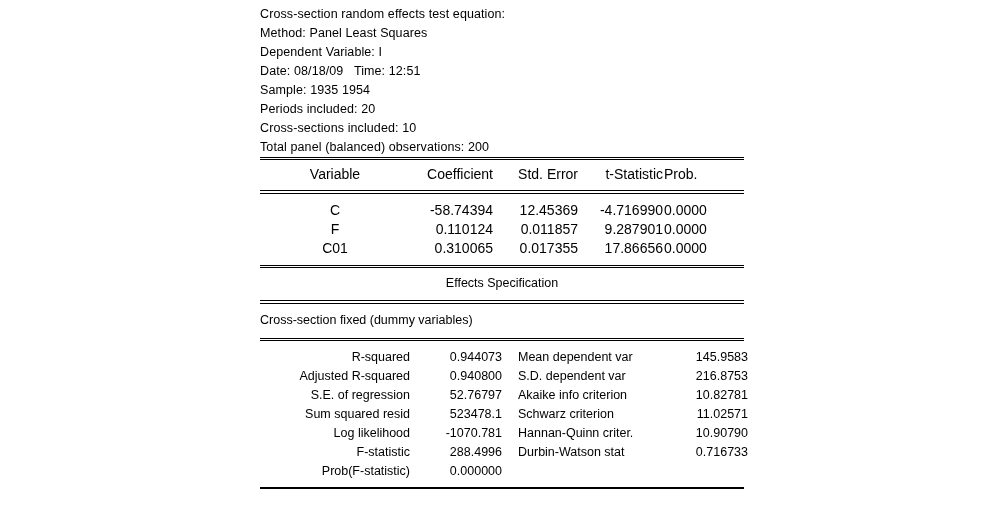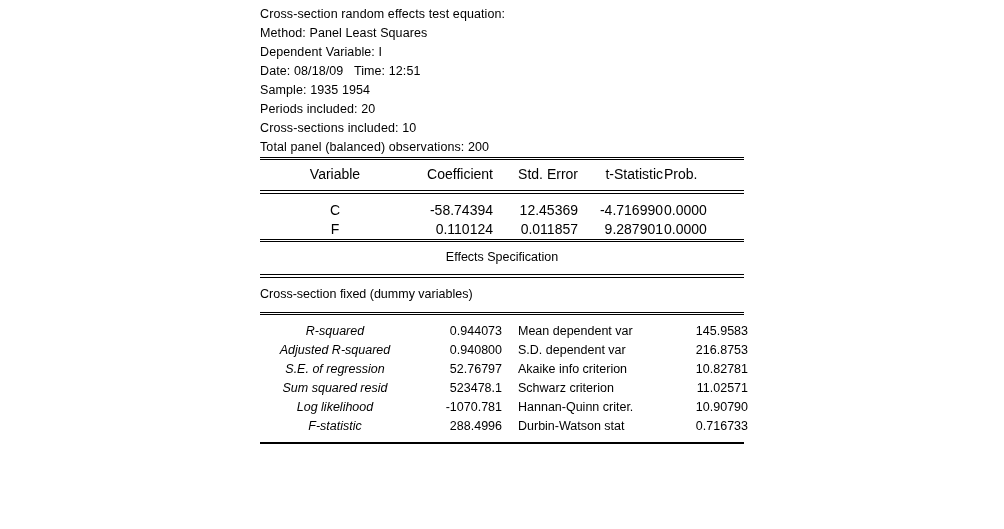--- a/index.html
+++ b/index.html
@@ -80,21 +80,21 @@
     border-collapse: collapse;
     width: 484px;
     table-layout: fixed;
     font-size: 12.5px;
   }
   table.stats td {
     padding: 0;
     line-height: 19px;
     white-space: nowrap;
   }
-  .st-label { width: 150px; text-align: center; font-style: italic; }
+  .st-label { width: 150px; text-align: right; }
   .st-val   { width: 92px;  text-align: right; padding-right: 4px !important; }
   .st-gap   { width: 12px; }
   .st-label2{ width: 147px; text-align: left; }
   .st-val2  { width: 83px;  text-align: right; margin-top: 15px; }
   .stats-wrap { padding-top: 7px; padding-bottom: 6px; }
 </style>
 </head>
 <body>
 
 <div id="sheet">
@@ -135,20 +135,27 @@
       <td class="col-num3">-4.716990</td>
       <td class="col-num4">0.0000</td>
     </tr>
     <tr class="bodyrow">
       <td class="col-var">F</td>
       <td class="col-num">0.110124</td>
       <td class="col-num2">0.011857</td>
       <td class="col-num3">9.287901</td>
       <td class="col-num4">0.0000</td>
     </tr>
+    <tr class="bodyrow last">
+      <td class="col-var">C01</td>
+      <td class="col-num">0.310065</td>
+      <td class="col-num2">0.017355</td>
+      <td class="col-num3">17.86656</td>
+      <td class="col-num4">0.0000</td>
+    </tr>
   </tbody>
     </table>
 
   <div class="rule-double"></div>
 
   <div class="effects-title">Effects Specification</div>
 
   <div class="rule-double"></div>
 
   <div class="effects-body">Cross-section fixed (dummy variables)</div>
@@ -193,19 +200,26 @@
         <td class="st-label2">Hannan-Quinn criter.</td>
         <td class="st-val2">10.90790</td>
       </tr>
       <tr>
         <td class="st-label">F-statistic</td>
         <td class="st-val">288.4996</td>
         <td class="st-gap"></td>
         <td class="st-label2">Durbin-Watson stat</td>
         <td class="st-val2">0.716733</td>
       </tr>
+      <tr>
+        <td class="st-label">Prob(F-statistic)</td>
+        <td class="st-val">0.000000</td>
+        <td class="st-gap"></td>
+        <td class="st-label2"></td>
+        <td class="st-val2"></td>
+      </tr>
     </tbody>
       </table>
   </div>
 
   <div class="rule-thick"></div>
 
 </div>
 
 </body></html>

